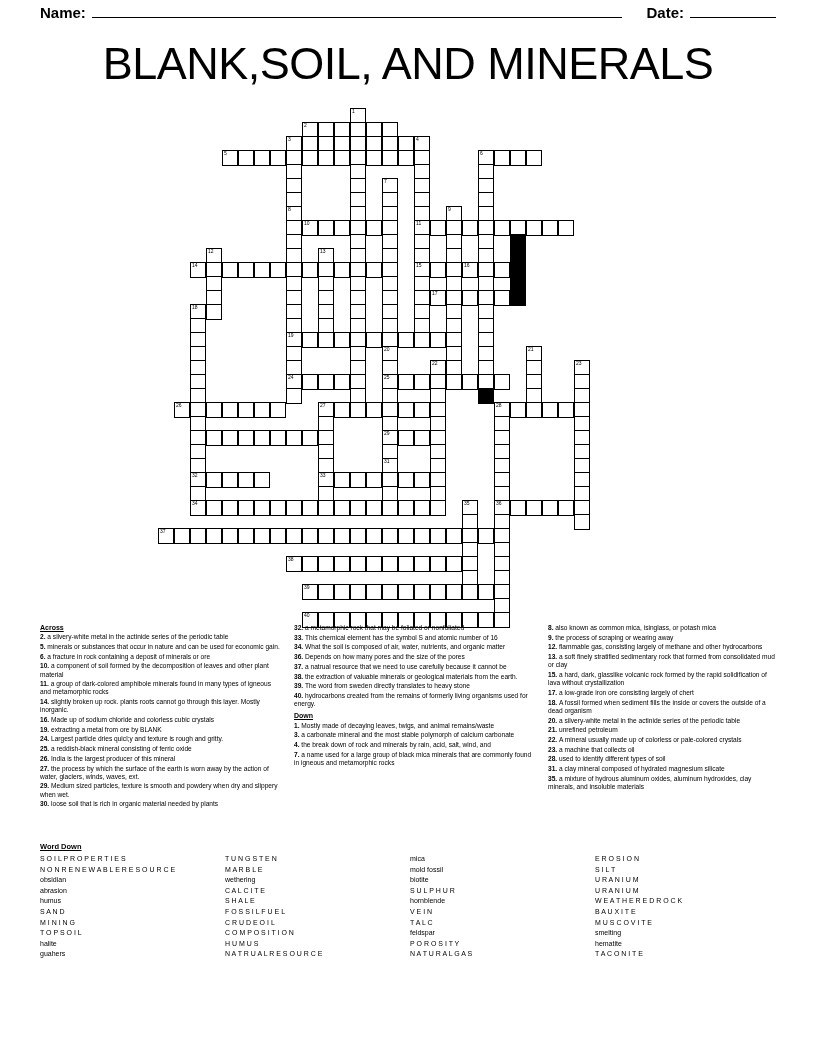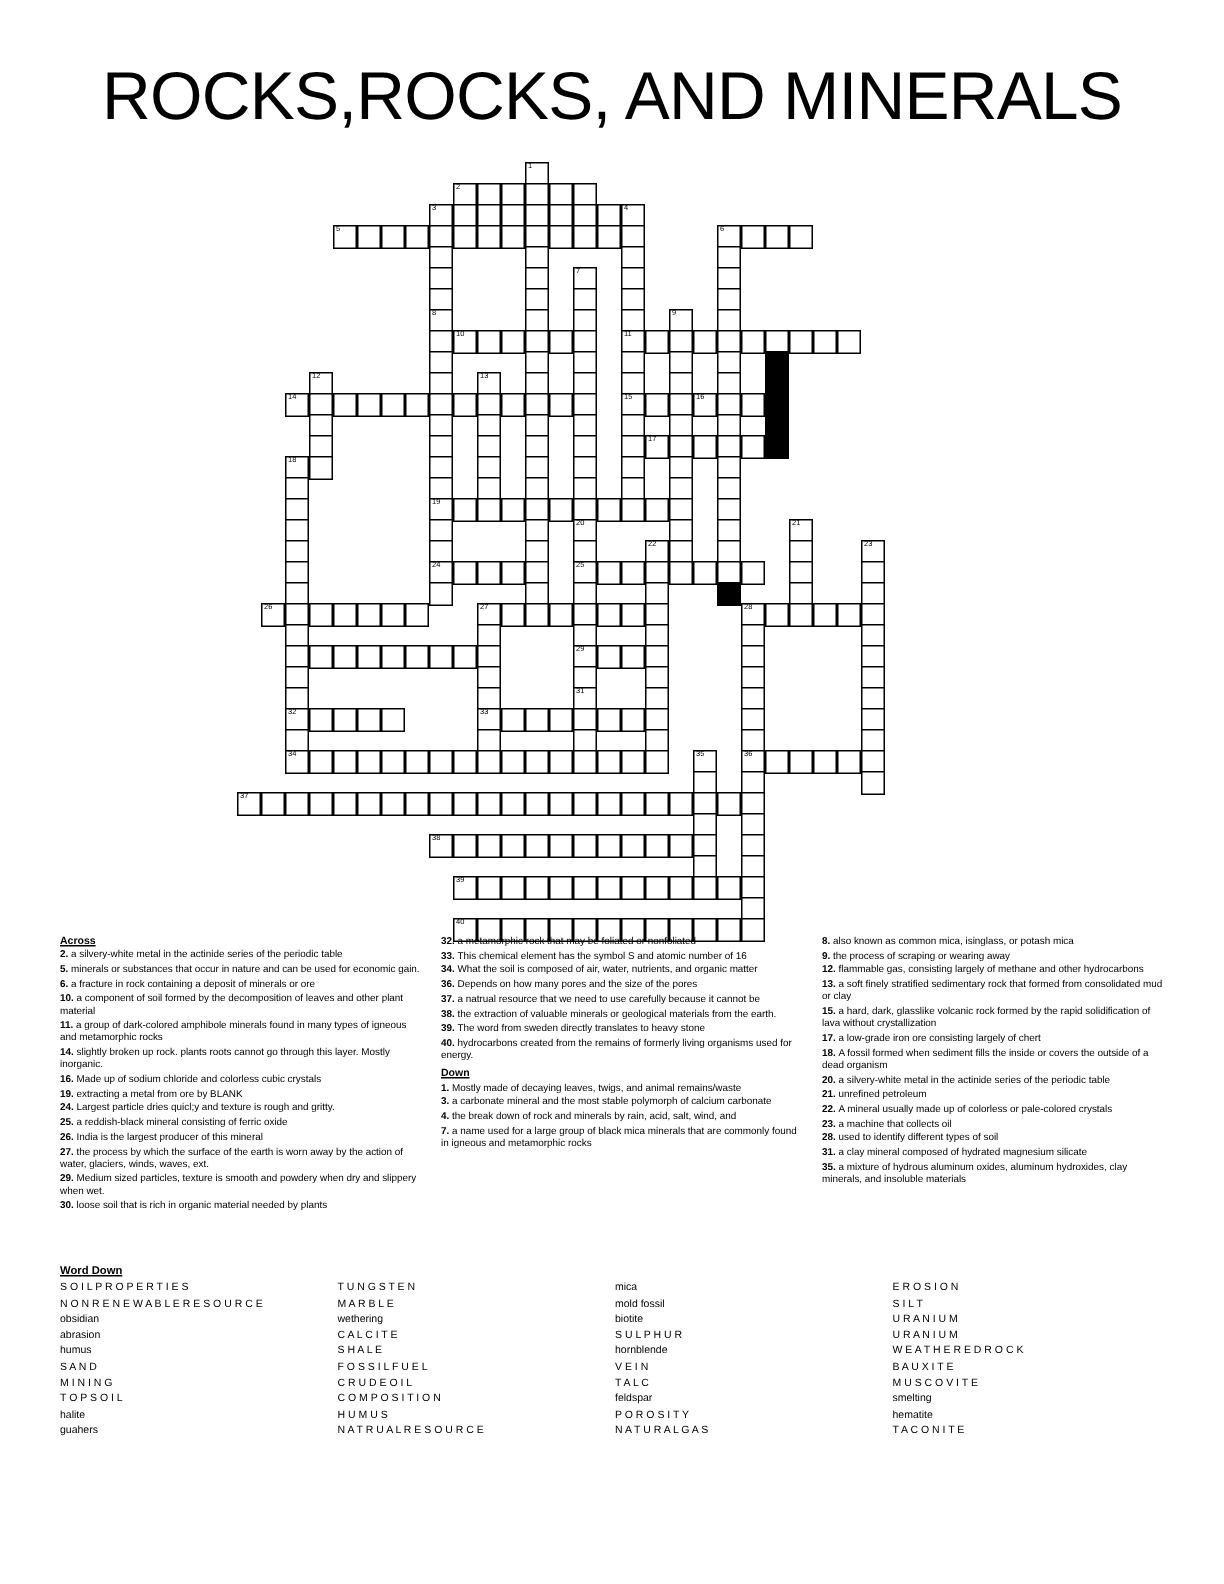--- a/index.html
+++ b/index.html
@@ -105,22 +105,28 @@
   .bank-word {
     line-height: 10.6px;
     font-size: 7px;
   }
 </style>
 </head>
 <body>
 
 <div class="page">
 
-
-  <div class="title">ROCKS,ROCKS, AND MINERALS</div>
+  <div class="hdr">
+    <span class="name-lbl">Name: </span>
+    <span class="rule"></span>
+    <span class="date-lbl">Date: </span>
+    <span class="rule-short"></span>
+  </div>
+
+  <div class="title">BLANK,SOIL, AND MINERALS</div>
 
   <div id="grid-wrap">
     <div id="grid">
         <div class="cell" style="left: 192px; top: 0px;">
           <span class="num">1</span>
         </div>
         <div class="cell" style="left: 144px; top: 14px;">
           <span class="num">2</span>
         </div>
         <div class="cell" style="left: 160px; top: 14px;"></div>

